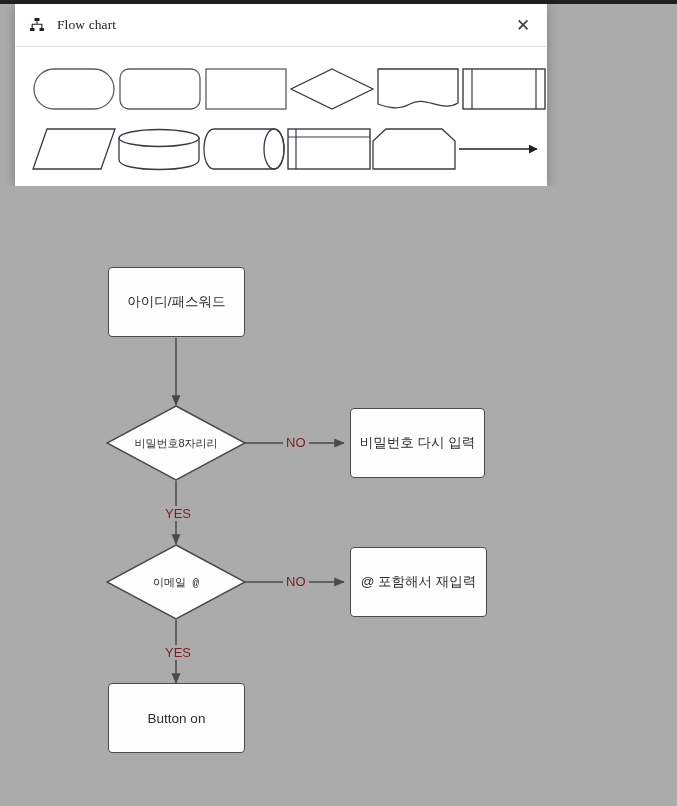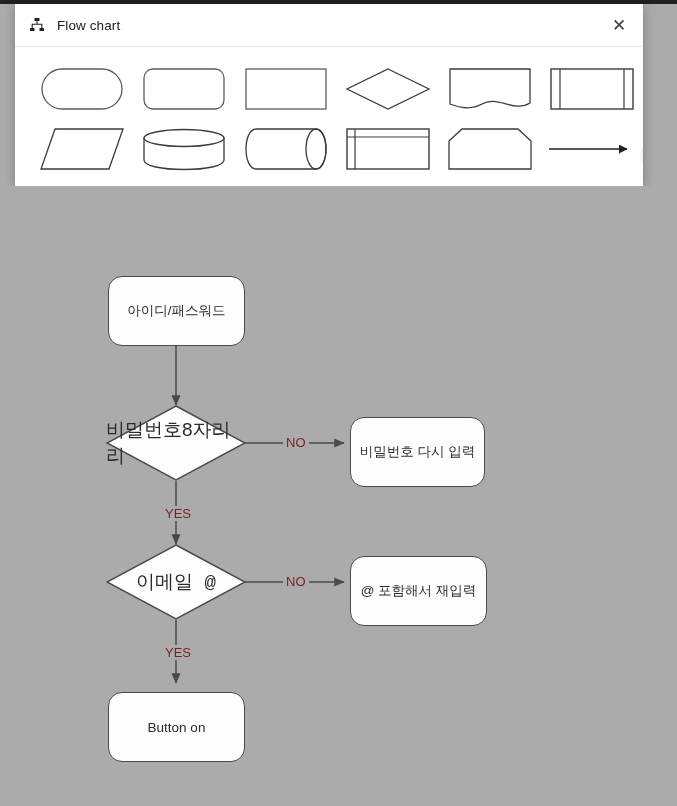--- a/index.html
+++ b/index.html
@@ -20,24 +20,25 @@
     position: absolute;
     left: 0; top: 0;
     width: 677px; height: 4px;
     background: #212121;
   }
 
   
   #shape-dialog {
     position: absolute;
     left: 15px; top: 4px;
-    width: 628px; height: 182px;
+    width: 532px; height: 182px;
     background: #ffffff;
     box-shadow: 0 2px 10px rgba(0,0,0,0.28);
     overflow: hidden;
+    font-family: Liberation Serif, serif;
   }
   #dialog-header {
     position: relative;
     height: 43px;
     border-bottom: 1px solid #e6e6e6;
     display: flex;
     align-items: center;
   }
   #dialog-title-icon {
     margin-left: 13px;
@@ -100,42 +101,41 @@
     left: 0; top: 186px;
     width: 677px; height: 620px;
     background: #ababab;
   }
   #flow-svg { position: absolute; left:0; top:0; }
 
   .node-box {
     position: absolute;
     background: #fdfdfd;
     border: 1.4px solid #4a4a4a;
-    border-radius: 14px;
+    border-radius: 4px;
     display: flex;
     align-items: center;
     justify-content: center;
     font-size: 13.5px;
     color: #2b2b2b;
     text-align: center;
     cursor: pointer;
-    margin-top: 9px;
   }
   .diamond-wrap {
     position: absolute;
     cursor: pointer;
   }
   .diamond-label {
     position: absolute;
     left: 0; top: 0;
     width: 100%; height: 100%;
     display: flex;
     align-items: center;
     justify-content: center;
-    font-size: 19px;
+    font-size: 11px;
     color: #2b2b2b;
     pointer-events: none;
   }
   .edge-label {
     position: absolute;
     font-size: 13px;
     color: #7f1d1d;
     background: #ababab;
     padding: 0 3px;
     white-space: nowrap;

